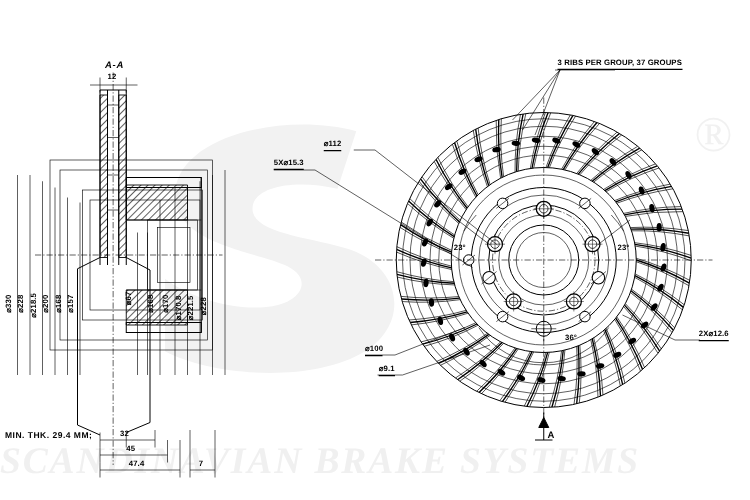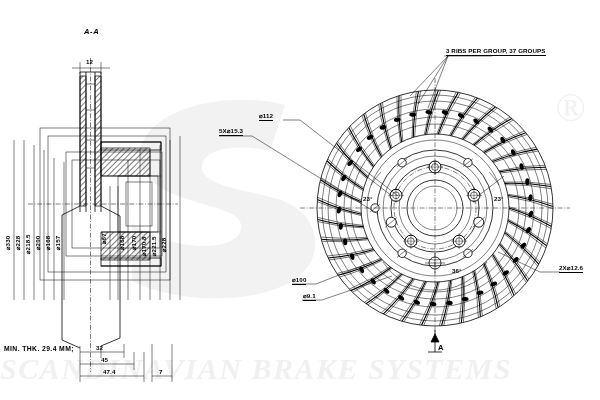--- a/index.html
+++ b/index.html
@@ -396,21 +396,21 @@
       <line x1="540" y1="272" x2="498" y2="252"></line>
     </g>
 
     <g class="ln med">
       <line x1="435" y1="330" x2="435" y2="352"></line>
       <line x1="428" y1="352" x2="442" y2="352"></line>
       <path d="M435 334 L431 342 L439 342 Z" fill="#000"></path>
     </g>
   </svg>
 
-  <div class="lbl big" style="left:84px;top:28px;font-style:italic;">A-A</div>
+  <div class="lbl big" style="left:84px;top:48px;font-style:italic;">A-A</div>
 
   <div class="lbl" style="left:86px;top:59px;">12</div>
 
   <div class="lbl v" style="left:11px;top:244px;">⌀330</div>
   <div class="lbl v" style="left:21px;top:244px;">⌀228</div>
   <div class="lbl v" style="left:31px;top:248px;">⌀218.5</div>
   <div class="lbl v" style="left:41px;top:244px;">⌀200</div>
   <div class="lbl v" style="left:51px;top:244px;">⌀168</div>
   <div class="lbl v" style="left:61px;top:244px;">⌀157</div>
 

